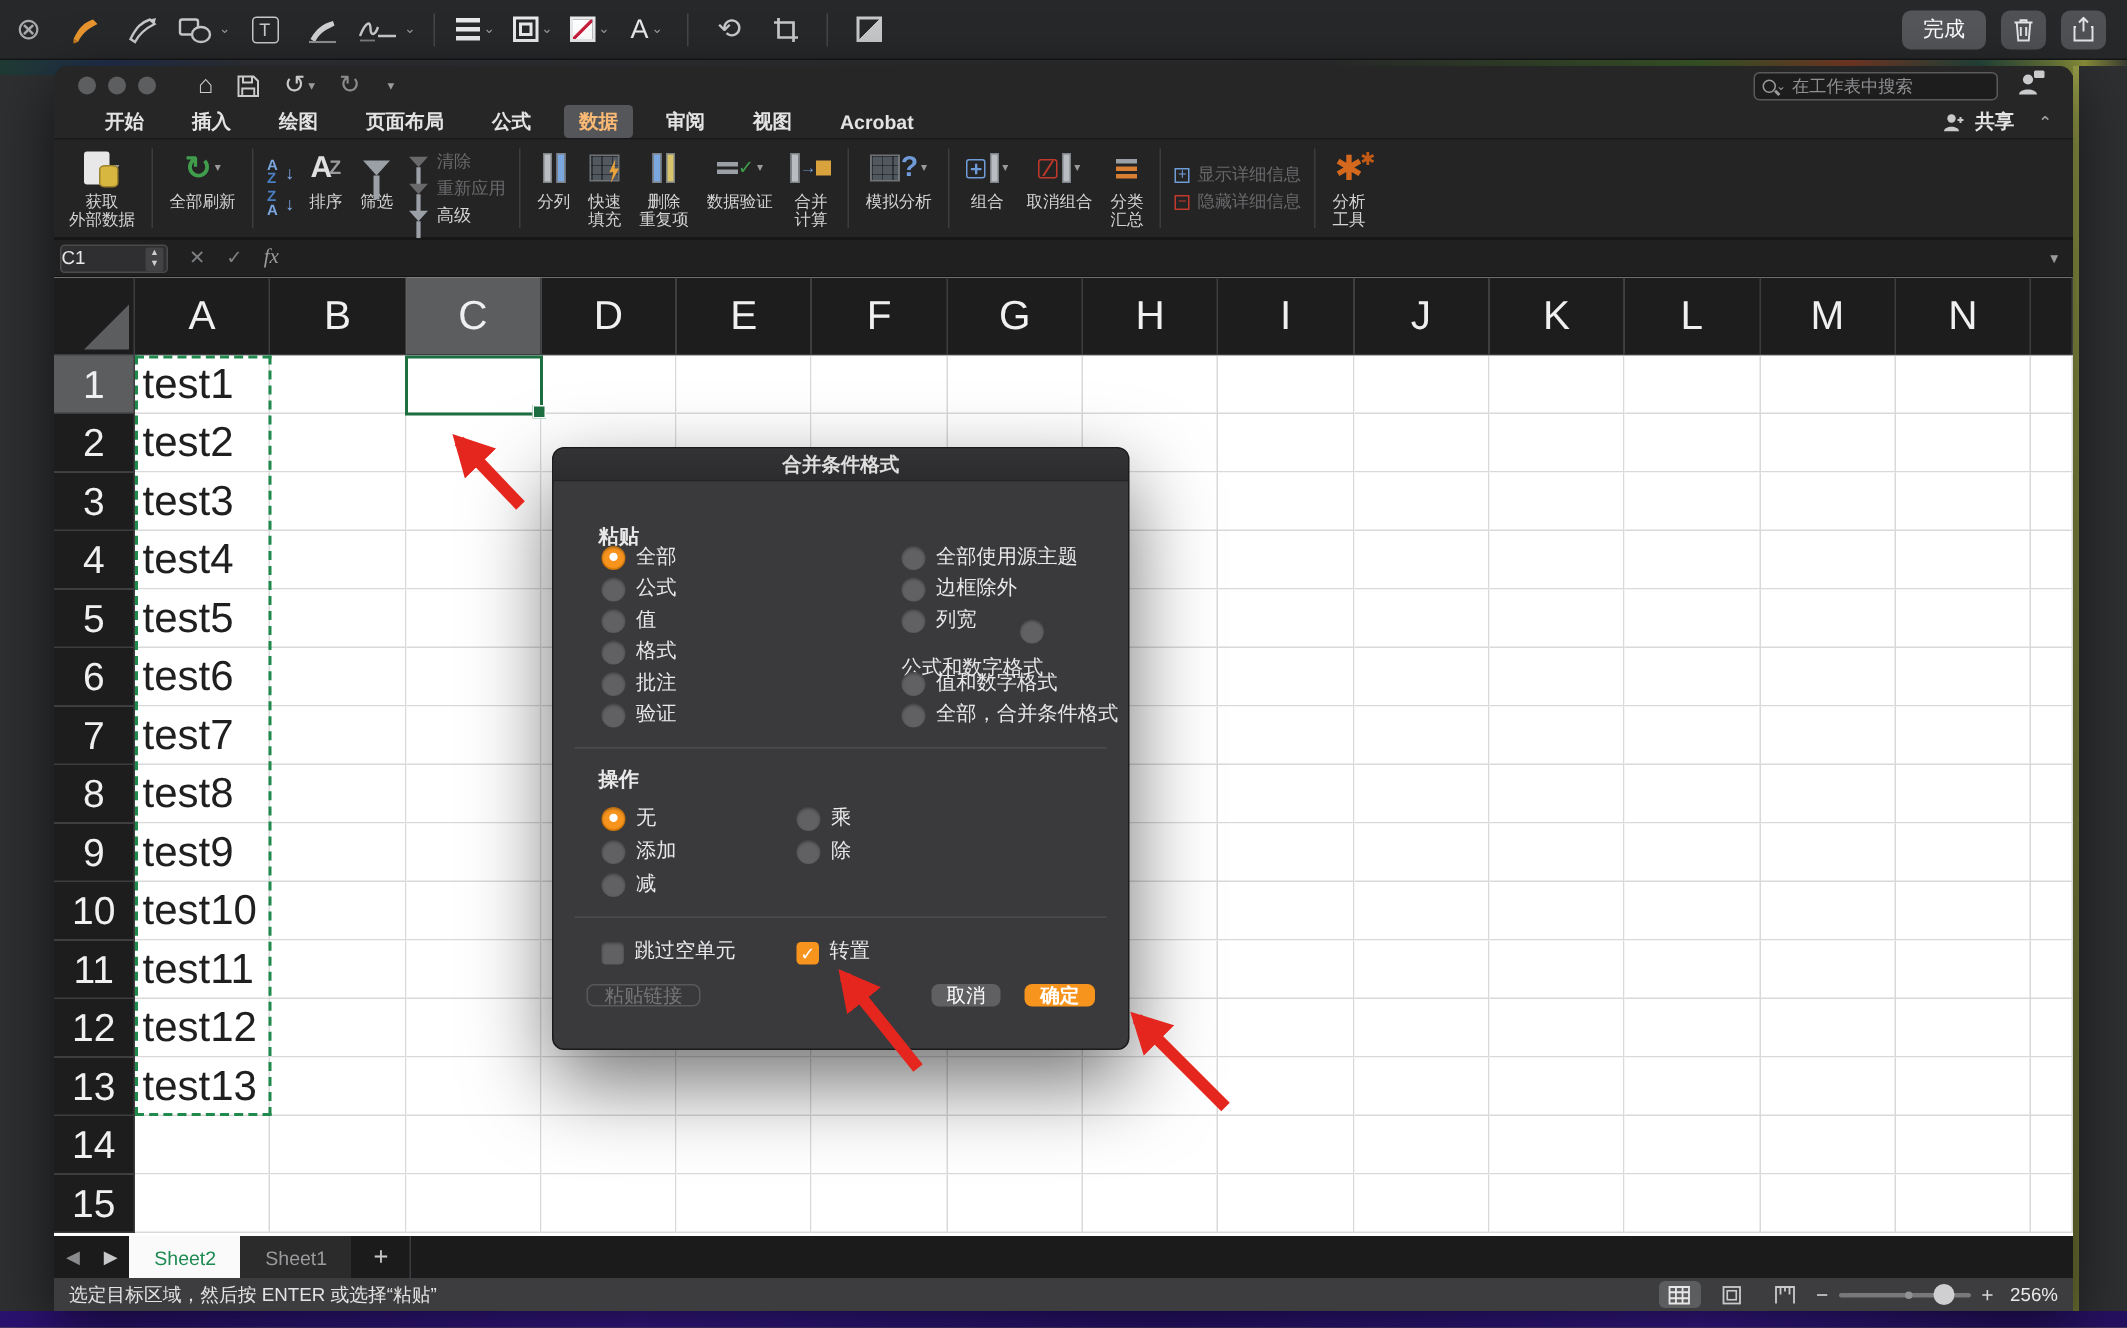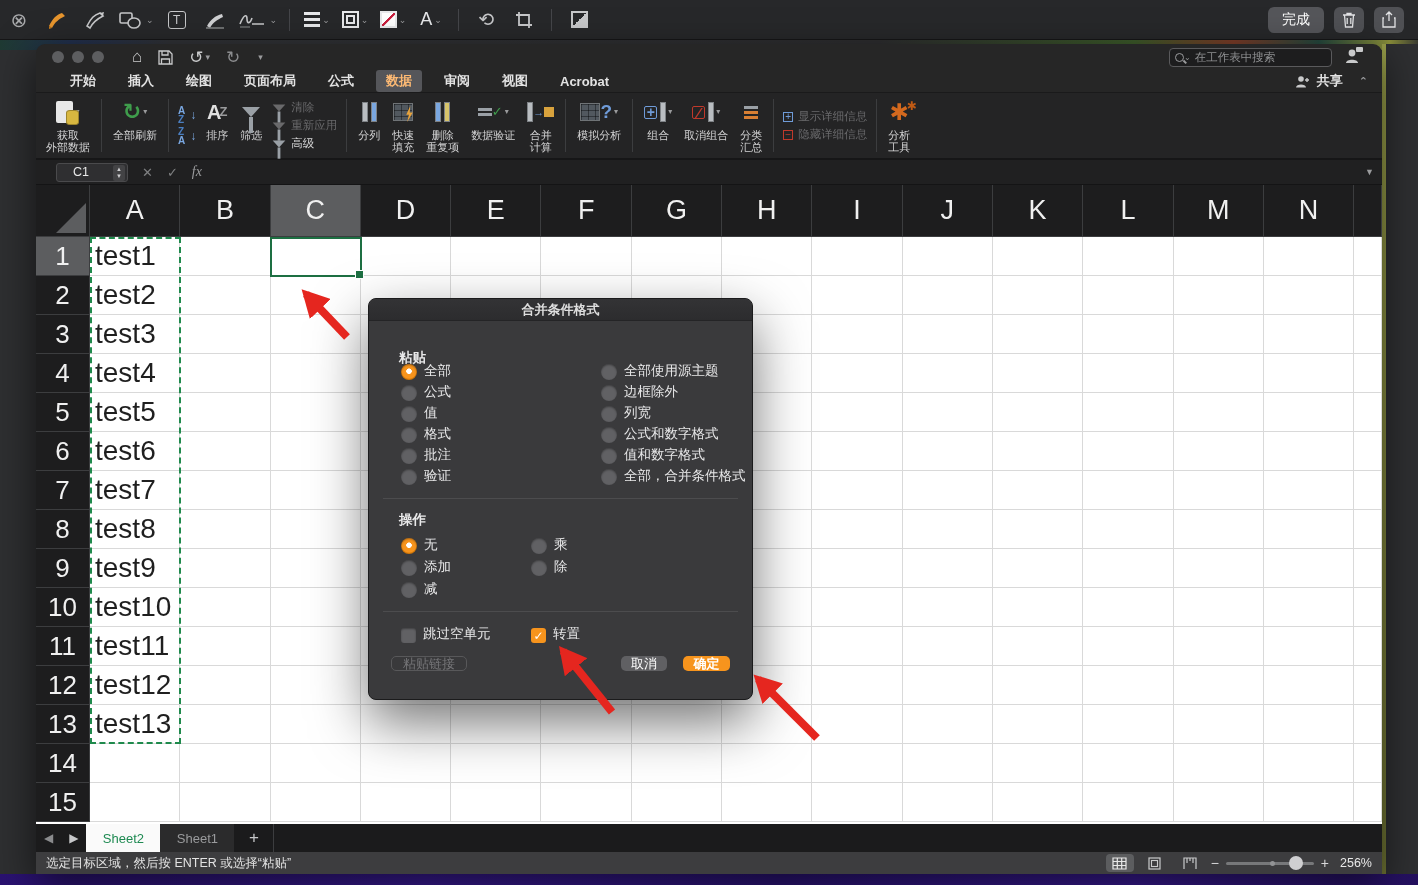--- a/index.html
+++ b/index.html
@@ -108,22 +108,22 @@
   .i-gear::after { content:"✱"; position:absolute; font-size:12px; right:-8px; top:-6px; color:#c05a14; }
   .pm { width:10px; height:10px; border:1px solid #8a8b8d; font-size:10px; line-height:8px; text-align:center; }
   .pm.p { color:#6f9bd8; border-color:#6f9bd8; }
   .pm.m { color:#c0392b; border-color:#c0392b; }
   .lines3 { display:flex; flex-direction:column; gap:2px; }
   .lines3 i { width:12px; height:2px; background:#9aa0a6; }
 
   
   #fbar { position:absolute; left:0; top:116px; width:100%; height:25px; background:#202021;
     border-bottom:1px solid #141415; display:flex; align-items:center; }
-  #namebox { width:72px; height:19px; margin-left:20px; background:#2f2f31; border:1px solid #4a4a4c;
-    border-radius:3px; color:#e8e8e8; font-size:12.5px; display:flex; align-items:center; padding-left:16px; position:relative; }
+  #namebox { width:72px; height:19px; margin-left:4px; background:#2f2f31; border:1px solid #4a4a4c;
+    border-radius:3px; color:#e8e8e8; font-size:12.5px; display:flex; align-items:center; padding-left:0; position:relative; }
   #namebox .stepper { position:absolute; right:2px; top:1px; display:flex; flex-direction:column; font-size:6px; color:#cfcfd1; line-height:7px; background:#434345; border-radius:2px; padding:1px 3px; }
   #fbar .fi { color:#7f8082; font-size:13px; margin-left:14px; }
   #fbar .fx { font-family:"Liberation Serif",serif; font-style:italic; color:#9a9b9d; font-size:14px; margin-left:14px; }
   #fbar .dd-end { position:absolute; right:8px; color:#9a9b9d; font-size:9px; }
 
   
   #grid { position:absolute; left:0; top:141px; width:1346px; height:639px; background:#fff;
     display:grid; grid-template-columns:54px repeat(14,90.3px) minmax(0,1fr);
     grid-template-rows:52px repeat(15,39px); overflow:hidden; }
   .gcorner { background:#1d1d1e; position:relative; border-right:1px solid #3c3d3f; border-bottom:1px solid #3c3d3f; }
@@ -844,21 +844,21 @@
       <span>全部使用源主题</span>
     </span>
   <span class="opt" style="left:232px;top:84px;">
       <span class="radio"></span>
       <span>边框除外</span>
     </span>
   <span class="opt" style="left:232px;top:105px;">
       <span class="radio"></span>
       <span>列宽</span>
     </span>
-  <span class="opt" style="left:232px;top:126px;">
+  <span class="opt" style="left:232px;top:114px;flex-direction:column;">
       <span class="radio"></span>
       <span>公式和数字格式</span>
     </span>
   <span class="opt" style="left:232px;top:147px;">
       <span class="radio"></span>
       <span>值和数字格式</span>
     </span>
   <span class="opt" style="left:232px;top:168px;">
       <span class="radio"></span>
       <span>全部，合并条件格式</span>

